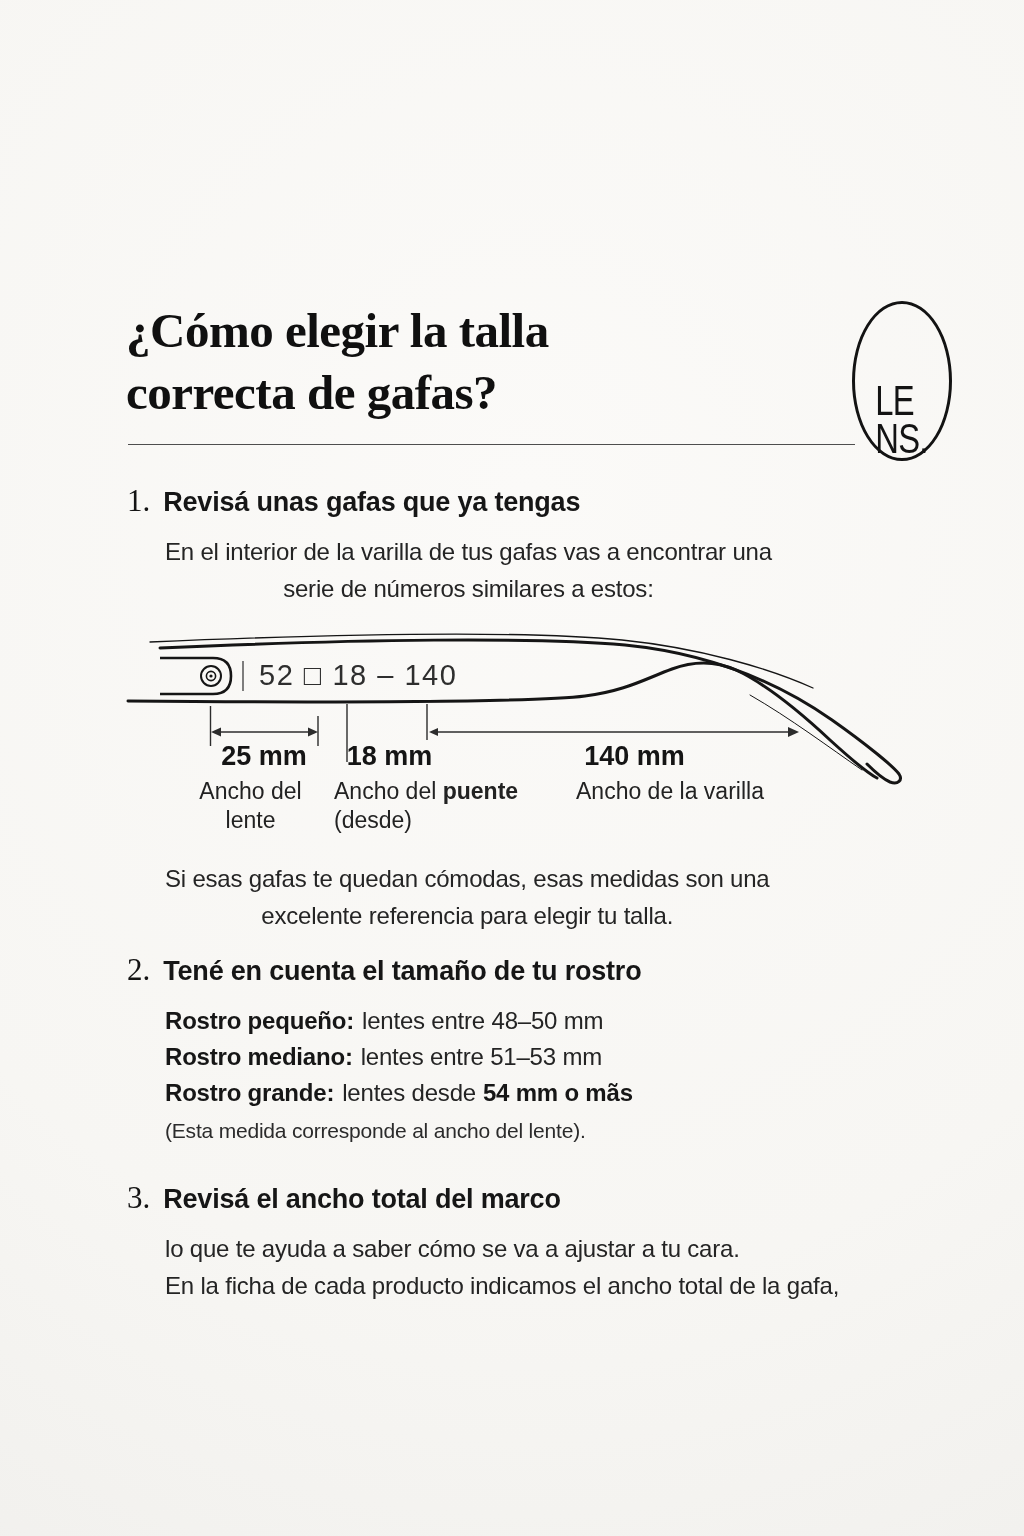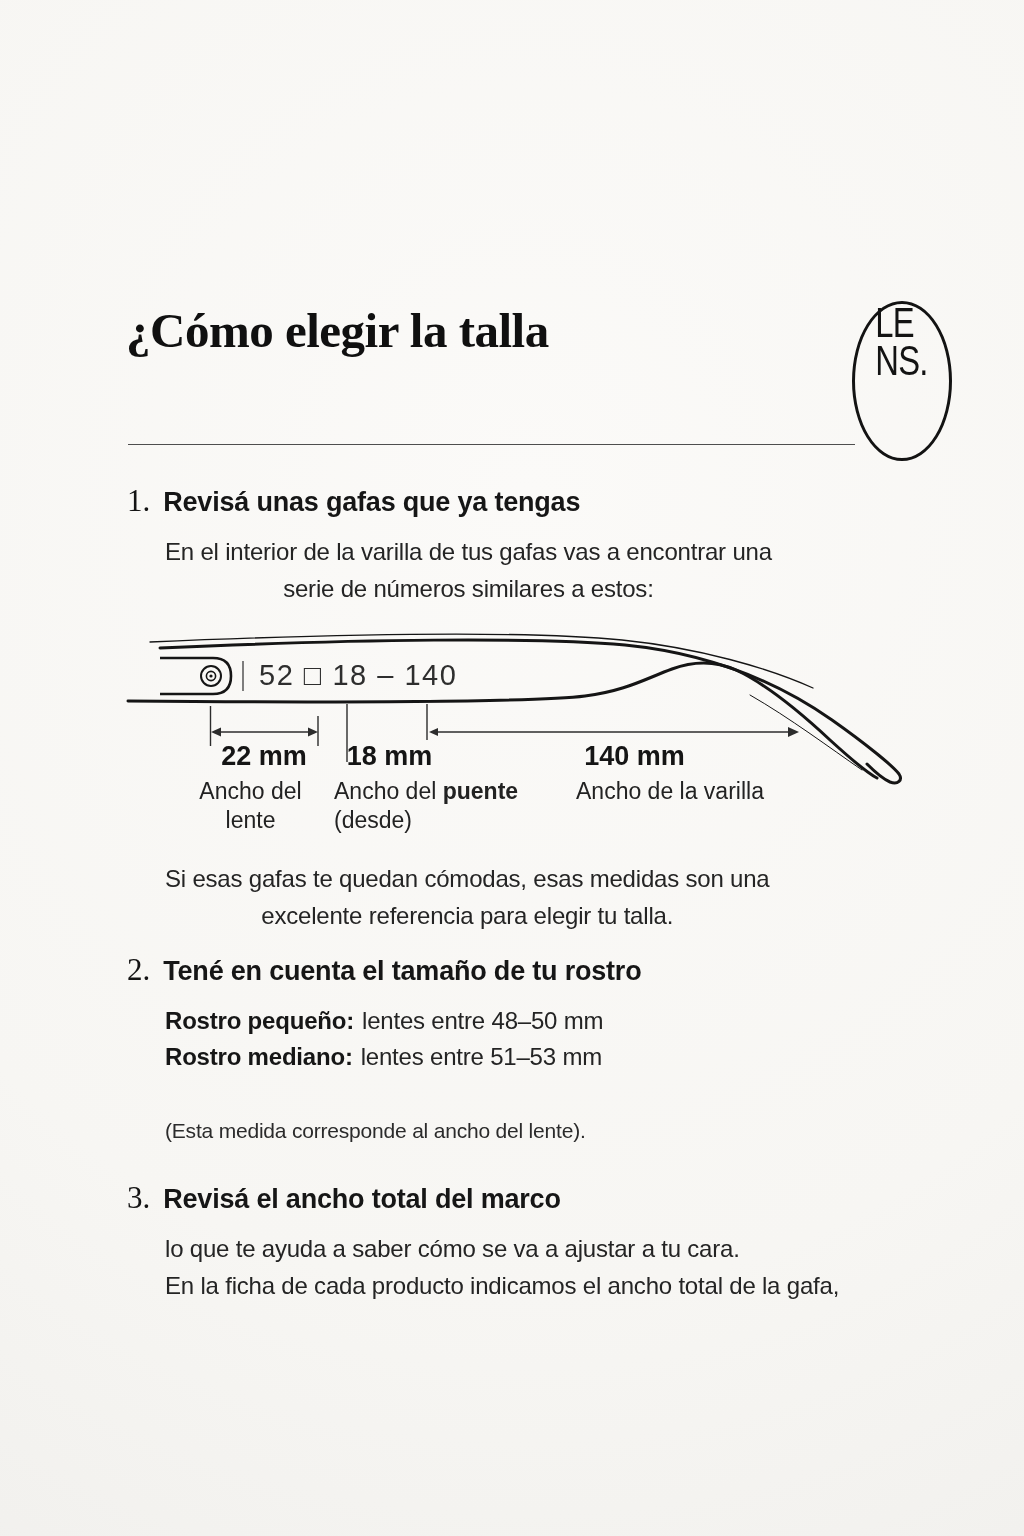--- a/index.html
+++ b/index.html
@@ -9,21 +9,21 @@
     font-family:"Liberation Sans",sans-serif;color:#1d1d1d;padding-left:28px;
   }
   .abs{position:absolute;}
   .title{
     font-family:"Liberation Serif",serif;font-weight:700;font-size:49px;
     line-height:62px;letter-spacing:-0.5px;color:#101010;
   }
   .title span{display:block;white-space:nowrap;}
   .logo-oval{
     width:100px;height:160px;border:3px solid #131313;border-radius:50%;
-    display:flex;align-items:flex-start;justify-content:center;box-sizing:border-box;
+    display:flex;align-items:flex-end;justify-content:center;box-sizing:border-box;
   }
   .logo-text{
     font-size:42px;line-height:38px;font-weight:400;letter-spacing:-1px;
     color:#131313;transform:scaleX(0.78);transform-origin:50% 50%;text-align:left;
   }
   .logo-text span{display:block;}
   .rule{width:727px;border-top:1.6px solid #4e4e4e;}
   .step-head{display:flex;align-items:baseline;gap:13px;}
   .step-num{font-family:"Liberation Serif",serif;font-size:31px;color:#141414;}
   .step-title{font-size:27px;font-weight:700;letter-spacing:-0.2px;color:#161616;}
@@ -41,20 +41,21 @@
   .dim-label .b{font-weight:700;}
   .center{text-align:center;}
 </style>
 </head>
 <body>
 
 <div class="page">
 
   <div class="abs title" style="left:126px;top:300px;">
     <span>¿Cómo elegir la talla</span>
+    <span>correcta de gafas?</span>
   </div>
 
   <div class="abs logo-oval" style="left:852px;top:301px;">
     <div class="logo-text">
       <span>LE</span>
       <span>NS.</span>
     </div>
   </div>
 
   <div class="abs rule" style="left:128px;top:444px;"></div>
@@ -101,21 +102,21 @@
       <line x1="347" y1="104" x2="347" y2="162"></line>
       <line x1="427" y1="104" x2="427" y2="140"></line>
       <line x1="432" y1="132" x2="794" y2="132"></line>
       <path d="M 429,132 l 9,-4 v 8 z" stroke="none"></path>
       <path d="M 799,132 l -11,-5 v 10 z" stroke="none"></path>
     </g>
   </svg>
 
   <div class="abs marking" style="left:259px;top:659px;">52 □ 18 – 140</div>
 
-  <div class="abs dim-value" style="left:204px;top:741px;width:120px;">22 mm</div>
+  <div class="abs dim-value" style="left:204px;top:741px;width:120px;">25 mm</div>
   <div class="abs dim-value" style="left:332px;top:741px;width:115px;">18 mm</div>
   <div class="abs dim-value" style="left:567px;top:741px;width:135px;">140 mm</div>
 
   <div class="abs dim-label center" style="left:188px;top:777px;width:125px;">
     <span>Ancho del</span>
     <span>lente</span>
   </div>
   <div class="abs dim-label" style="left:334px;top:777px;">
     <span><span style="display:inline">Ancho del</span>
       <span class="b" style="display:inline">puente</span></span>
@@ -132,20 +133,23 @@
     <span class="step-num">2.</span>
     <span class="step-title">Tené en cuenta el tamaño de tu rostro</span>
   </div>
   <div class="abs rostro" style="left:165px;top:1003px;">
     <span class="row">
       <span class="lab">Rostro pequeño:</span><span>lentes entre 48–50 mm</span>
     </span>
     <span class="row">
       <span class="lab">Rostro mediano:</span><span>lentes entre 51–53 mm</span>
     </span>
+    <span class="row">
+      <span class="lab">Rostro grande:</span><span>lentes desde</span><span class="bold">54 mm o mãs</span>
+    </span>
   </div>
   <div class="abs note" style="left:165px;top:1119px;">(Esta medida corresponde al ancho del lente).</div>
 
   <div class="abs step-head" style="left:127px;top:1180px;">
     <span class="step-num">3.</span>
     <span class="step-title">Revisá el ancho total del marco</span>
   </div>
   <div class="abs body" style="left:165px;top:1230px;">
     <span>lo que te ayuda a saber cómo se va a ajustar a tu cara.</span>
     <span>En la ficha de cada producto indicamos el ancho total de la gafa,</span>

